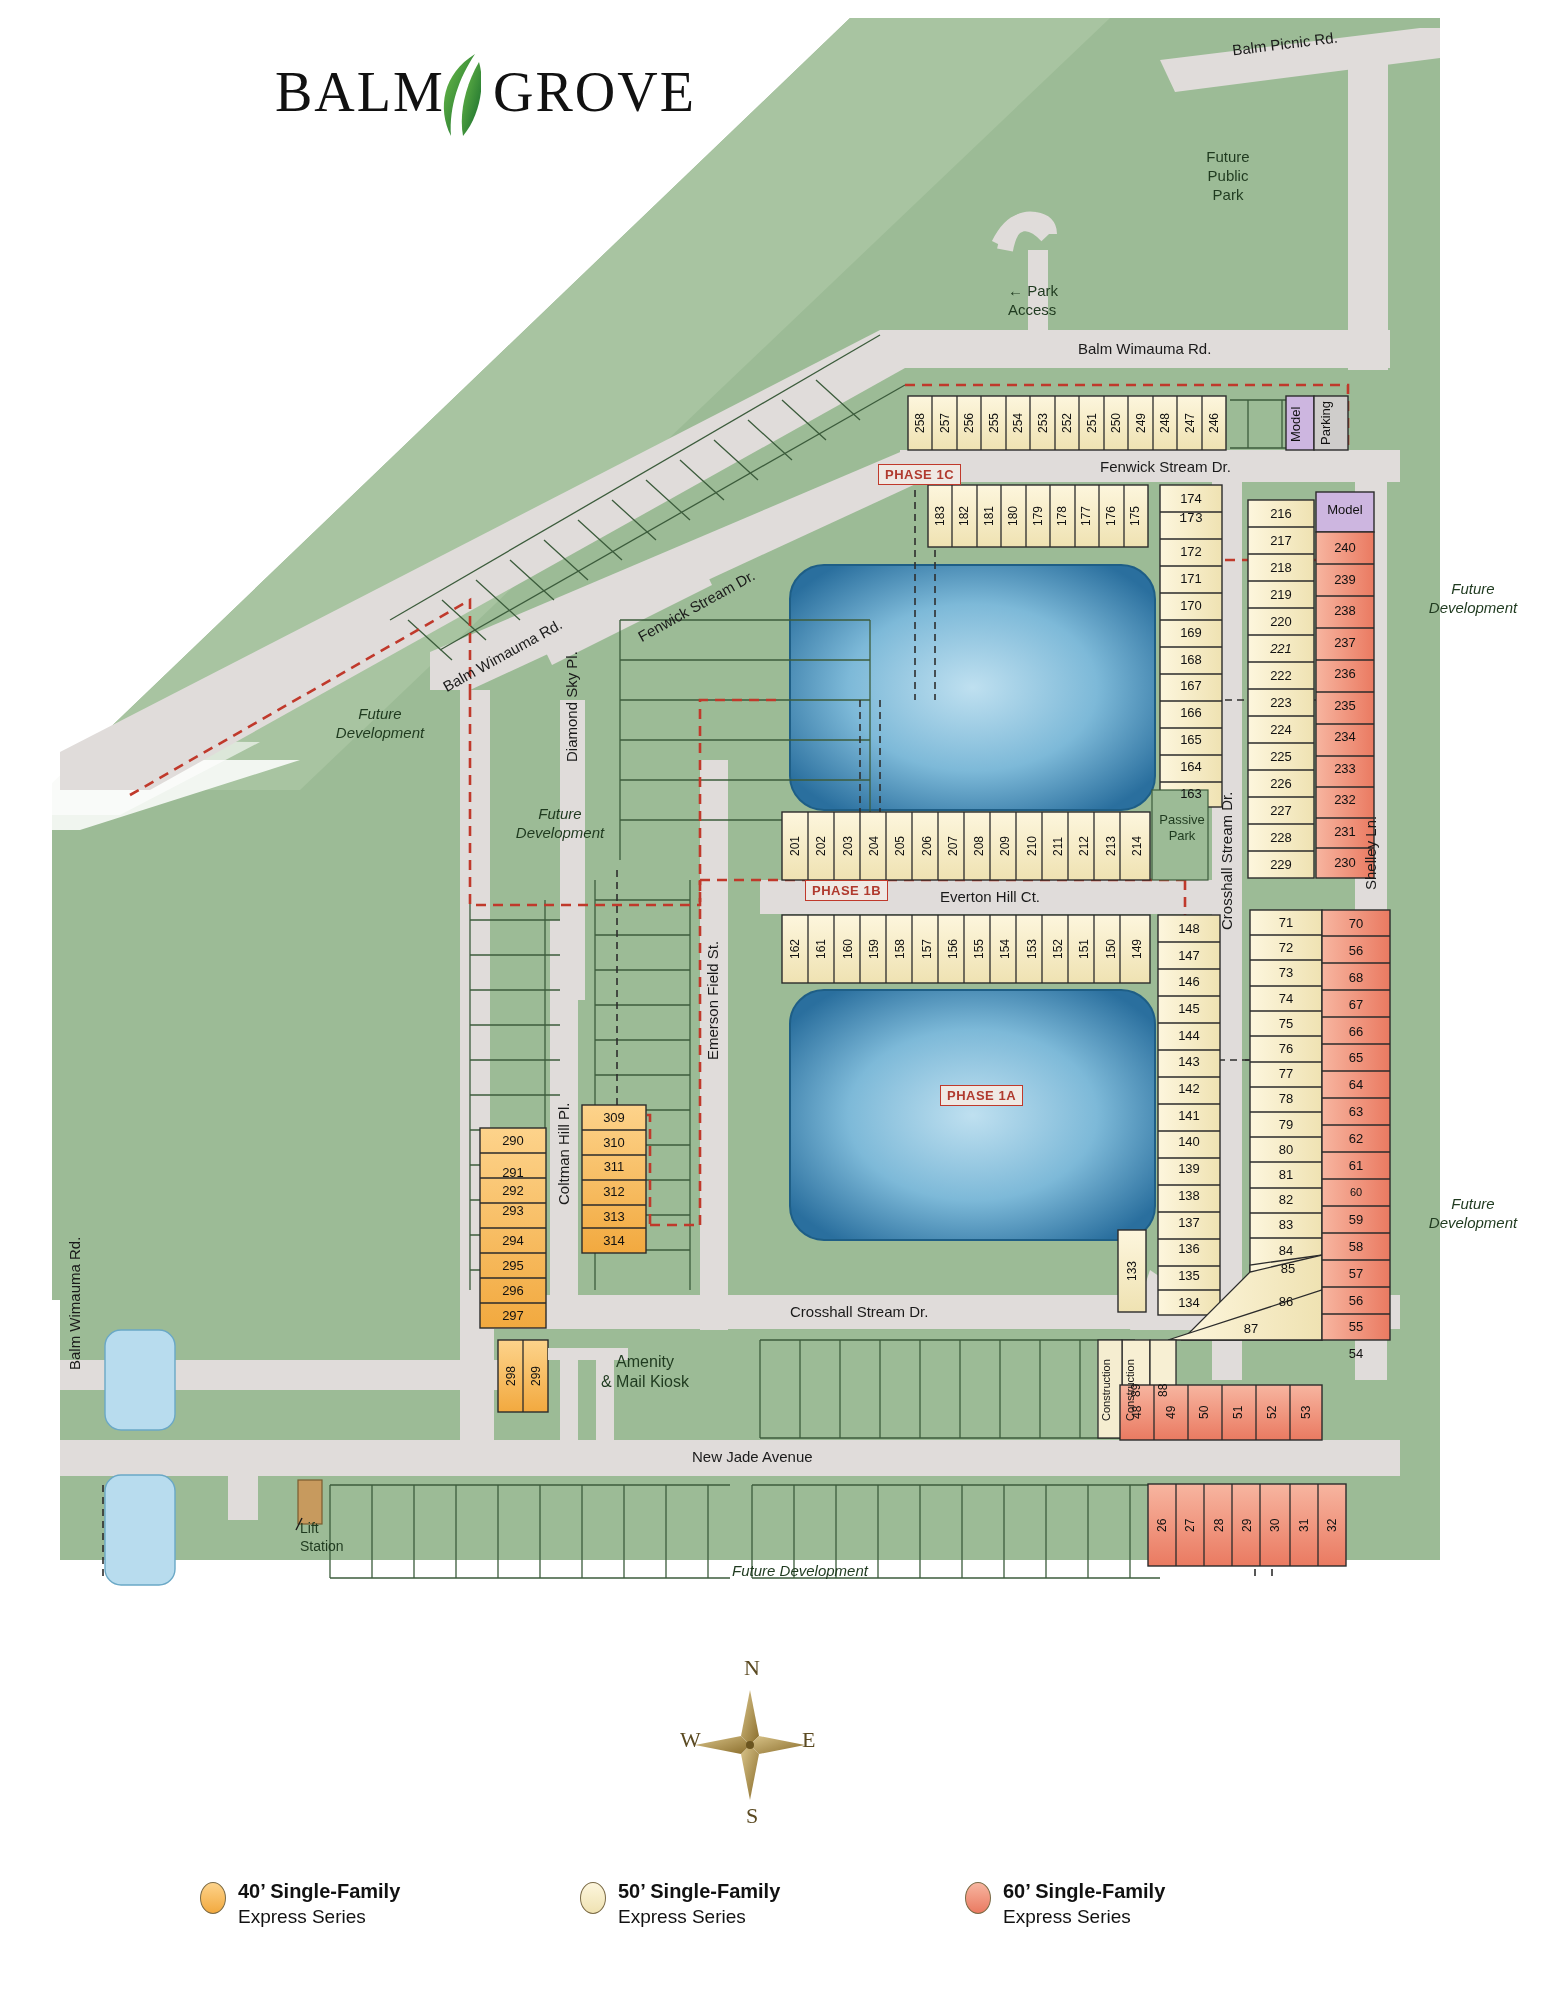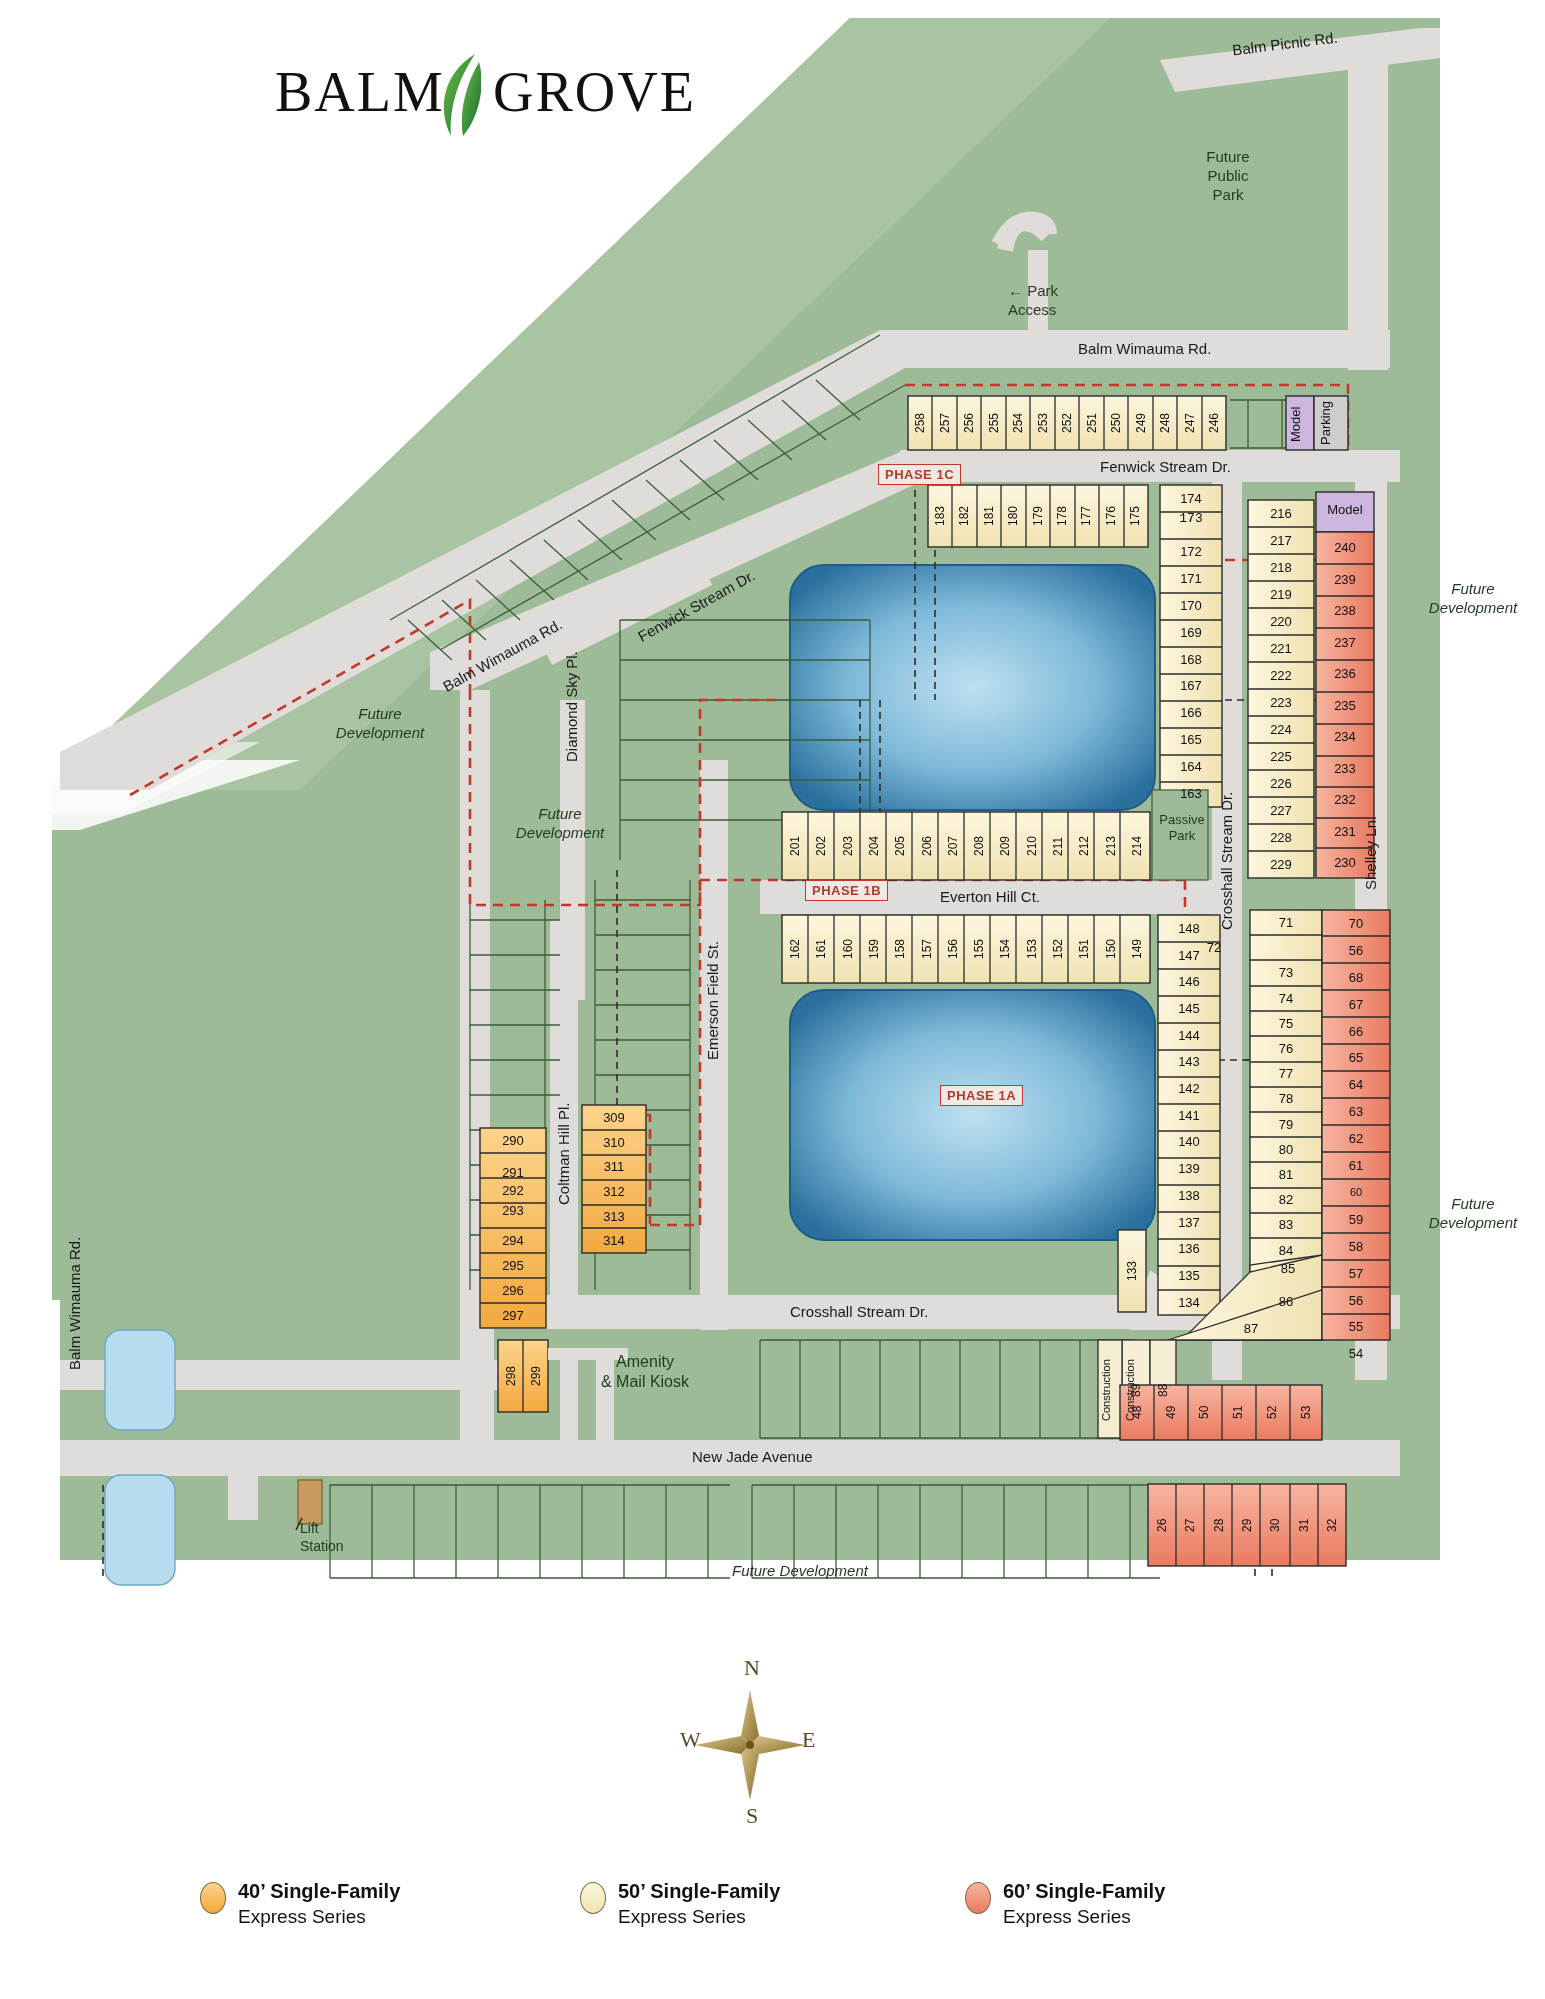--- a/index.html
+++ b/index.html
@@ -472,21 +472,21 @@
     <div class="lotnum" style="left: 1160px; top: 672.6px; width: 62px; height: 26.8px; font-size: 13px; display: flex; align-items: center; justify-content: center;">167</div>
     <div class="lotnum" style="left: 1160px; top: 699.4px; width: 62px; height: 26.8px; font-size: 13px; display: flex; align-items: center; justify-content: center;">166</div>
     <div class="lotnum" style="left: 1160px; top: 726.2px; width: 62px; height: 26.8px; font-size: 13px; display: flex; align-items: center; justify-content: center;">165</div>
     <div class="lotnum" style="left: 1160px; top: 753px; width: 62px; height: 26.8px; font-size: 13px; display: flex; align-items: center; justify-content: center;">164</div>
     <div class="lotnum" style="left: 1160px; top: 779.8px; width: 62px; height: 26.8px; font-size: 13px; display: flex; align-items: center; justify-content: center;">163</div>
     <div class="lotnum" style="left: 1248px; top: 500px; width: 66px; height: 27px; font-size: 13px; display: flex; align-items: center; justify-content: center;">216</div>
     <div class="lotnum" style="left: 1248px; top: 527px; width: 66px; height: 27px; font-size: 13px; display: flex; align-items: center; justify-content: center;">217</div>
     <div class="lotnum" style="left: 1248px; top: 554px; width: 66px; height: 27px; font-size: 13px; display: flex; align-items: center; justify-content: center;">218</div>
     <div class="lotnum" style="left: 1248px; top: 581px; width: 66px; height: 27px; font-size: 13px; display: flex; align-items: center; justify-content: center;">219</div>
     <div class="lotnum" style="left: 1248px; top: 608px; width: 66px; height: 27px; font-size: 13px; display: flex; align-items: center; justify-content: center;">220</div>
-    <div class="lotnum" style="left: 1248px; top: 635px; width: 66px; height: 27px; font-size: 13px; display: flex; align-items: center; justify-content: center;">221</div>
+    <div class="lotnum" style="left: 1248px; top: 635px; width: 66px; height: 27px; font-size: 13px; display: flex; align-items: center; justify-content: center; font-style: italic;">221</div>
     <div class="lotnum" style="left: 1248px; top: 662px; width: 66px; height: 27px; font-size: 13px; display: flex; align-items: center; justify-content: center;">222</div>
     <div class="lotnum" style="left: 1248px; top: 689px; width: 66px; height: 27px; font-size: 13px; display: flex; align-items: center; justify-content: center;">223</div>
     <div class="lotnum" style="left: 1248px; top: 716px; width: 66px; height: 27px; font-size: 13px; display: flex; align-items: center; justify-content: center;">224</div>
     <div class="lotnum" style="left: 1248px; top: 743px; width: 66px; height: 27px; font-size: 13px; display: flex; align-items: center; justify-content: center;">225</div>
     <div class="lotnum" style="left: 1248px; top: 770px; width: 66px; height: 27px; font-size: 13px; display: flex; align-items: center; justify-content: center;">226</div>
     <div class="lotnum" style="left: 1248px; top: 797px; width: 66px; height: 27px; font-size: 13px; display: flex; align-items: center; justify-content: center;">227</div>
     <div class="lotnum" style="left: 1248px; top: 824px; width: 66px; height: 27px; font-size: 13px; display: flex; align-items: center; justify-content: center;">228</div>
     <div class="lotnum" style="left: 1248px; top: 851px; width: 66px; height: 27px; font-size: 13px; display: flex; align-items: center; justify-content: center;">229</div>
     <div class="lotnum" style="left: 1316px; top: 532px; width: 58px; height: 31.5px; font-size: 13px; display: flex; align-items: center; justify-content: center;">240</div>
     <div class="lotnum" style="left: 1316px; top: 563.5px; width: 58px; height: 31.5px; font-size: 13px; display: flex; align-items: center; justify-content: center;">239</div>
@@ -536,21 +536,21 @@
     <div class="lotnum" style="left: 1158px; top: 1075.2px; width: 62px; height: 26.7px; font-size: 13px; display: flex; align-items: center; justify-content: center;">142</div>
     <div class="lotnum" style="left: 1158px; top: 1101.9px; width: 62px; height: 26.7px; font-size: 13px; display: flex; align-items: center; justify-content: center;">141</div>
     <div class="lotnum" style="left: 1158px; top: 1128.6px; width: 62px; height: 26.7px; font-size: 13px; display: flex; align-items: center; justify-content: center;">140</div>
     <div class="lotnum" style="left: 1158px; top: 1155.3px; width: 62px; height: 26.7px; font-size: 13px; display: flex; align-items: center; justify-content: center;">139</div>
     <div class="lotnum" style="left: 1158px; top: 1182px; width: 62px; height: 26.7px; font-size: 13px; display: flex; align-items: center; justify-content: center;">138</div>
     <div class="lotnum" style="left: 1158px; top: 1208.7px; width: 62px; height: 26.7px; font-size: 13px; display: flex; align-items: center; justify-content: center;">137</div>
     <div class="lotnum" style="left: 1158px; top: 1235.4px; width: 62px; height: 26.7px; font-size: 13px; display: flex; align-items: center; justify-content: center;">136</div>
     <div class="lotnum" style="left: 1158px; top: 1262.1px; width: 62px; height: 26.7px; font-size: 13px; display: flex; align-items: center; justify-content: center;">135</div>
     <div class="lotnum" style="left: 1158px; top: 1288.8px; width: 62px; height: 26.7px; font-size: 13px; display: flex; align-items: center; justify-content: center;">134</div>
     <div class="lotnum" style="left: 1250px; top: 910px; width: 72px; height: 25.2px; font-size: 13px; display: flex; align-items: center; justify-content: center;">71</div>
-    <div class="lotnum" style="left: 1178px; top: 935.2px; width: 72px; height: 25.2px; font-size: 13px; display: flex; align-items: center; justify-content: center;">72</div>
+    <div class="lotnum" style="left: 1250px; top: 935.2px; width: 72px; height: 25.2px; font-size: 13px; display: flex; align-items: center; justify-content: center;">72</div>
     <div class="lotnum" style="left: 1250px; top: 960.4px; width: 72px; height: 25.2px; font-size: 13px; display: flex; align-items: center; justify-content: center;">73</div>
     <div class="lotnum" style="left: 1250px; top: 985.6px; width: 72px; height: 25.2px; font-size: 13px; display: flex; align-items: center; justify-content: center;">74</div>
     <div class="lotnum" style="left: 1250px; top: 1010.8px; width: 72px; height: 25.2px; font-size: 13px; display: flex; align-items: center; justify-content: center;">75</div>
     <div class="lotnum" style="left: 1250px; top: 1036px; width: 72px; height: 25.2px; font-size: 13px; display: flex; align-items: center; justify-content: center;">76</div>
     <div class="lotnum" style="left: 1250px; top: 1061.2px; width: 72px; height: 25.2px; font-size: 13px; display: flex; align-items: center; justify-content: center;">77</div>
     <div class="lotnum" style="left: 1250px; top: 1086.4px; width: 72px; height: 25.2px; font-size: 13px; display: flex; align-items: center; justify-content: center;">78</div>
     <div class="lotnum" style="left: 1250px; top: 1111.6px; width: 72px; height: 25.2px; font-size: 13px; display: flex; align-items: center; justify-content: center;">79</div>
     <div class="lotnum" style="left: 1250px; top: 1136.8px; width: 72px; height: 25.2px; font-size: 13px; display: flex; align-items: center; justify-content: center;">80</div>
     <div class="lotnum" style="left: 1250px; top: 1162px; width: 72px; height: 25.2px; font-size: 13px; display: flex; align-items: center; justify-content: center;">81</div>
     <div class="lotnum" style="left: 1250px; top: 1187.2px; width: 72px; height: 25.2px; font-size: 13px; display: flex; align-items: center; justify-content: center;">82</div>

